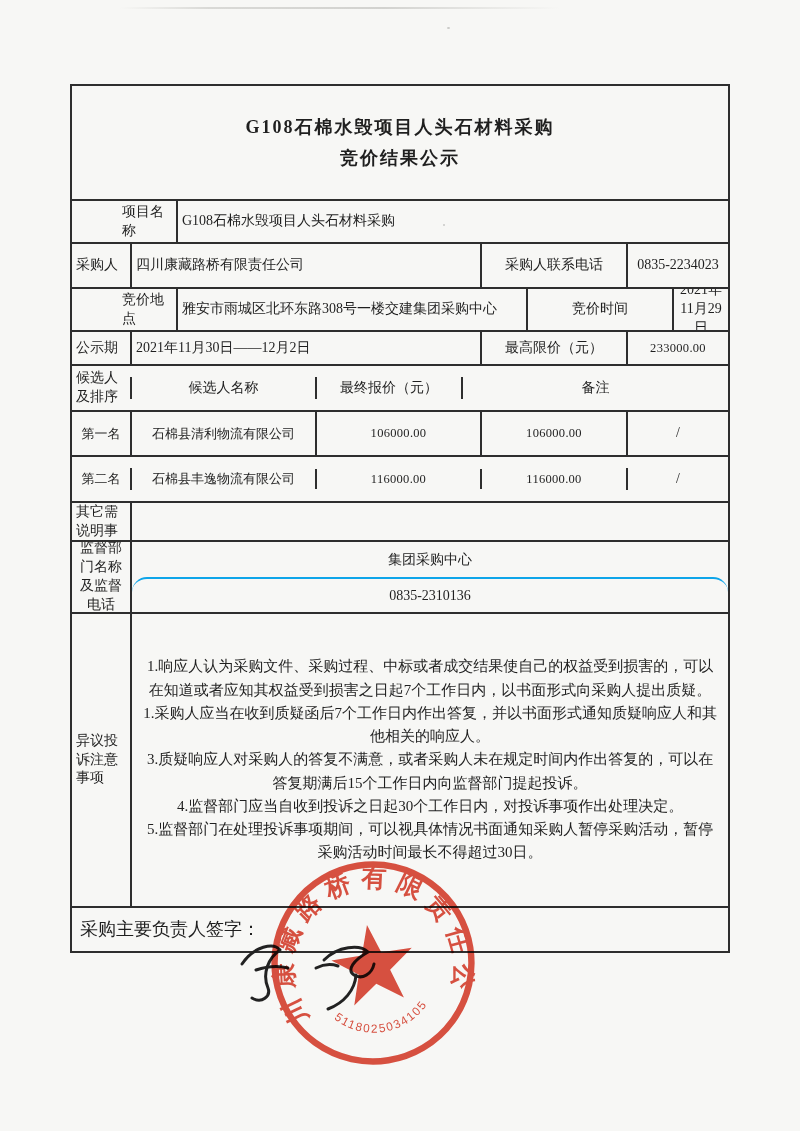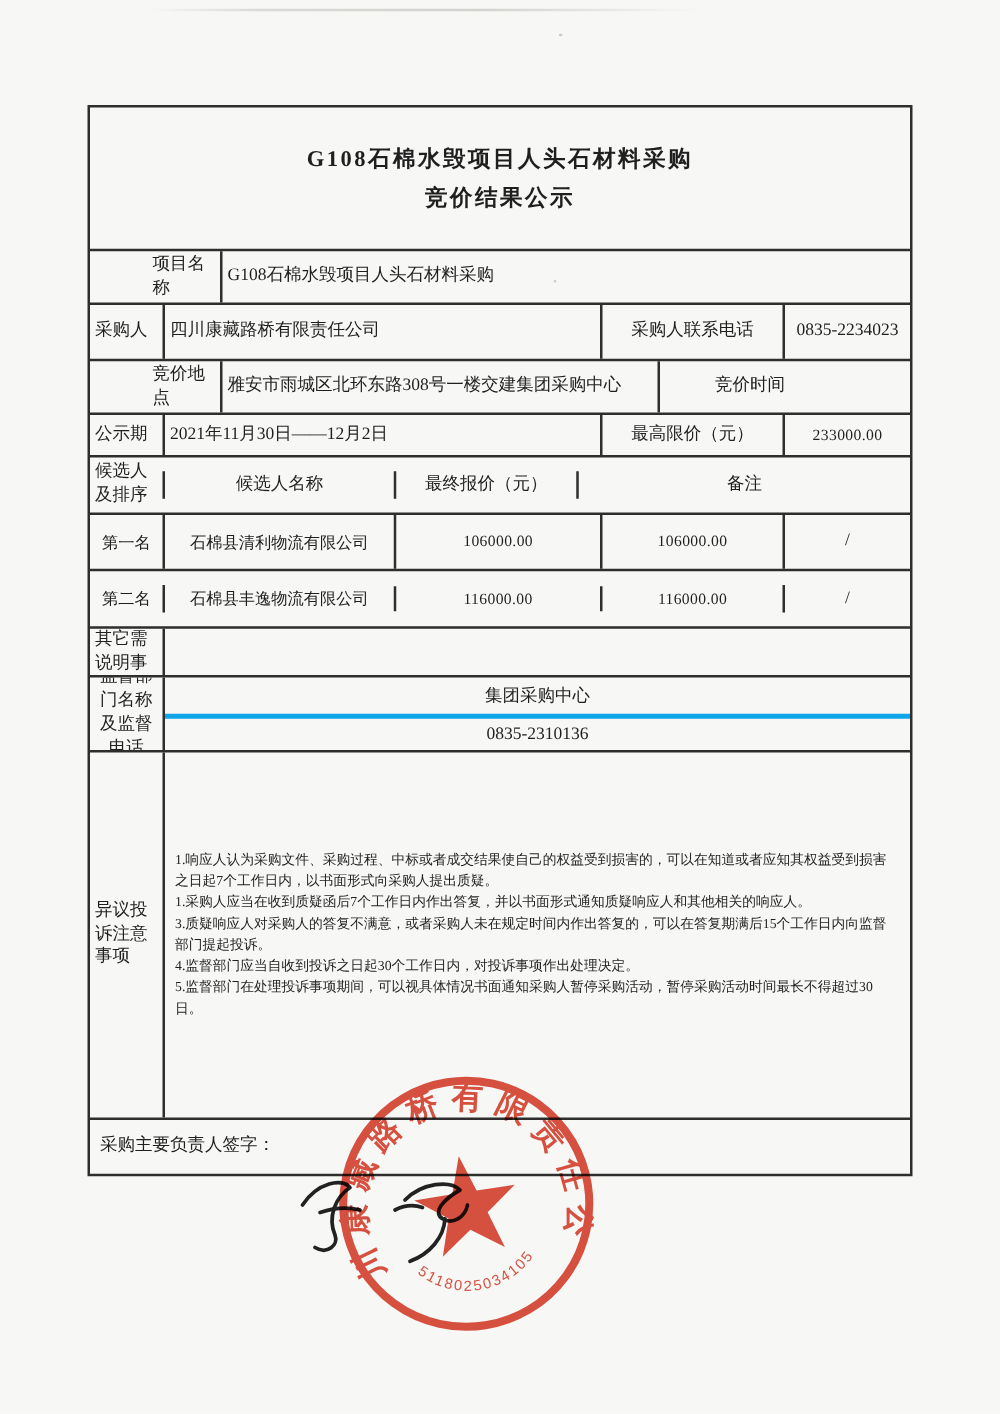--- a/index.html
+++ b/index.html
@@ -45,36 +45,36 @@
   .grow{flex:1 1 auto;}
   .center{justify-content:center;text-align:center;}
   .num{font-size:12.5px;letter-spacing:0.3px;}
 
   .title-row{height:113px;align-items:center;justify-content:center;}
   .title-cell{flex:1;display:flex;flex-direction:column;align-items:center;justify-content:center;border-left:none;}
   .title-line{font-weight:bold;font-size:18px;letter-spacing:2px;line-height:1.7;}
 
   .h45{height:43px;padding-left:46px;} .h47{height:45px;} .h36{height:34px;}
   .h48{height:46px;align-items:center;} .h41{height:39px;}
-  .sup-row{height:60px;}
+  .sup-row{height:72px;}
   .sup-right{flex:1 1 auto;display:flex;flex-direction:column;border-left:2px solid #2e2e2e;}
   .sup-sub{flex:1 1 50%;display:flex;align-items:center;justify-content:center;font-size:14px;box-sizing:border-box;}
-  .sup-sub + .sup-sub{border-top:4px solid #0ea5e9;}
+  .sup-sub + .sup-sub{border-top:2px solid #0ea5e9;border-radius:15px;}
 
   .notice-row{height:294px;}
   .notice-label{align-items:center;}
   .notice-body{
     flex:1 1 auto;border-left:2px solid #2e2e2e;
     display:flex;flex-direction:column;justify-content:center;
     padding:6px 8px;box-sizing:border-box;
   }
-  .notice-line{font-size:11px;line-height:1.55;text-align:left;}
+  .notice-line{font-size:15px;line-height:1.55;text-align:center;}
 
   .sign-row{height:45px;align-items:center;}
-  .sign-cell{flex:1;border-left:none;padding-left:8px;font-size:14px;}
+  .sign-cell{flex:1;border-left:none;padding-left:8px;font-size:18px;}
 
   
   .seal-wrap{
     position:absolute;left:266px;top:856px;width:214px;height:214px;
     transform:rotate(-9deg);
     opacity:0.88;
     mix-blend-mode:multiply;
     pointer-events:none;
   }
   .seal-wrap svg{width:100%;height:100%;}
@@ -110,20 +110,21 @@
     <div class="cell c1">采购人</div>
     <div class="cell c23">四川康藏路桥有限责任公司</div>
     <div class="cell c4 center">采购人联系电话</div>
     <div class="cell c5 center">0835-2234023</div>
   </div>
 
   <div class="row h45">
     <div class="cell c1">竞价地点</div>
     <div class="cell c23">雅安市雨城区北环东路308号一楼交建集团采购中心</div>
     <div class="cell c4 center">竞价时间</div>
+    <div class="cell c5 center">2021年11月29日</div>
   </div>
 
   <div class="row h36">
     <div class="cell c1">公示期</div>
     <div class="cell c23">2021年11月30日——12月2日</div>
     <div class="cell c4 center">最高限价（元）</div>
     <div class="cell c5 center num">233000.00</div>
   </div>
 
   <div class="row h48">

